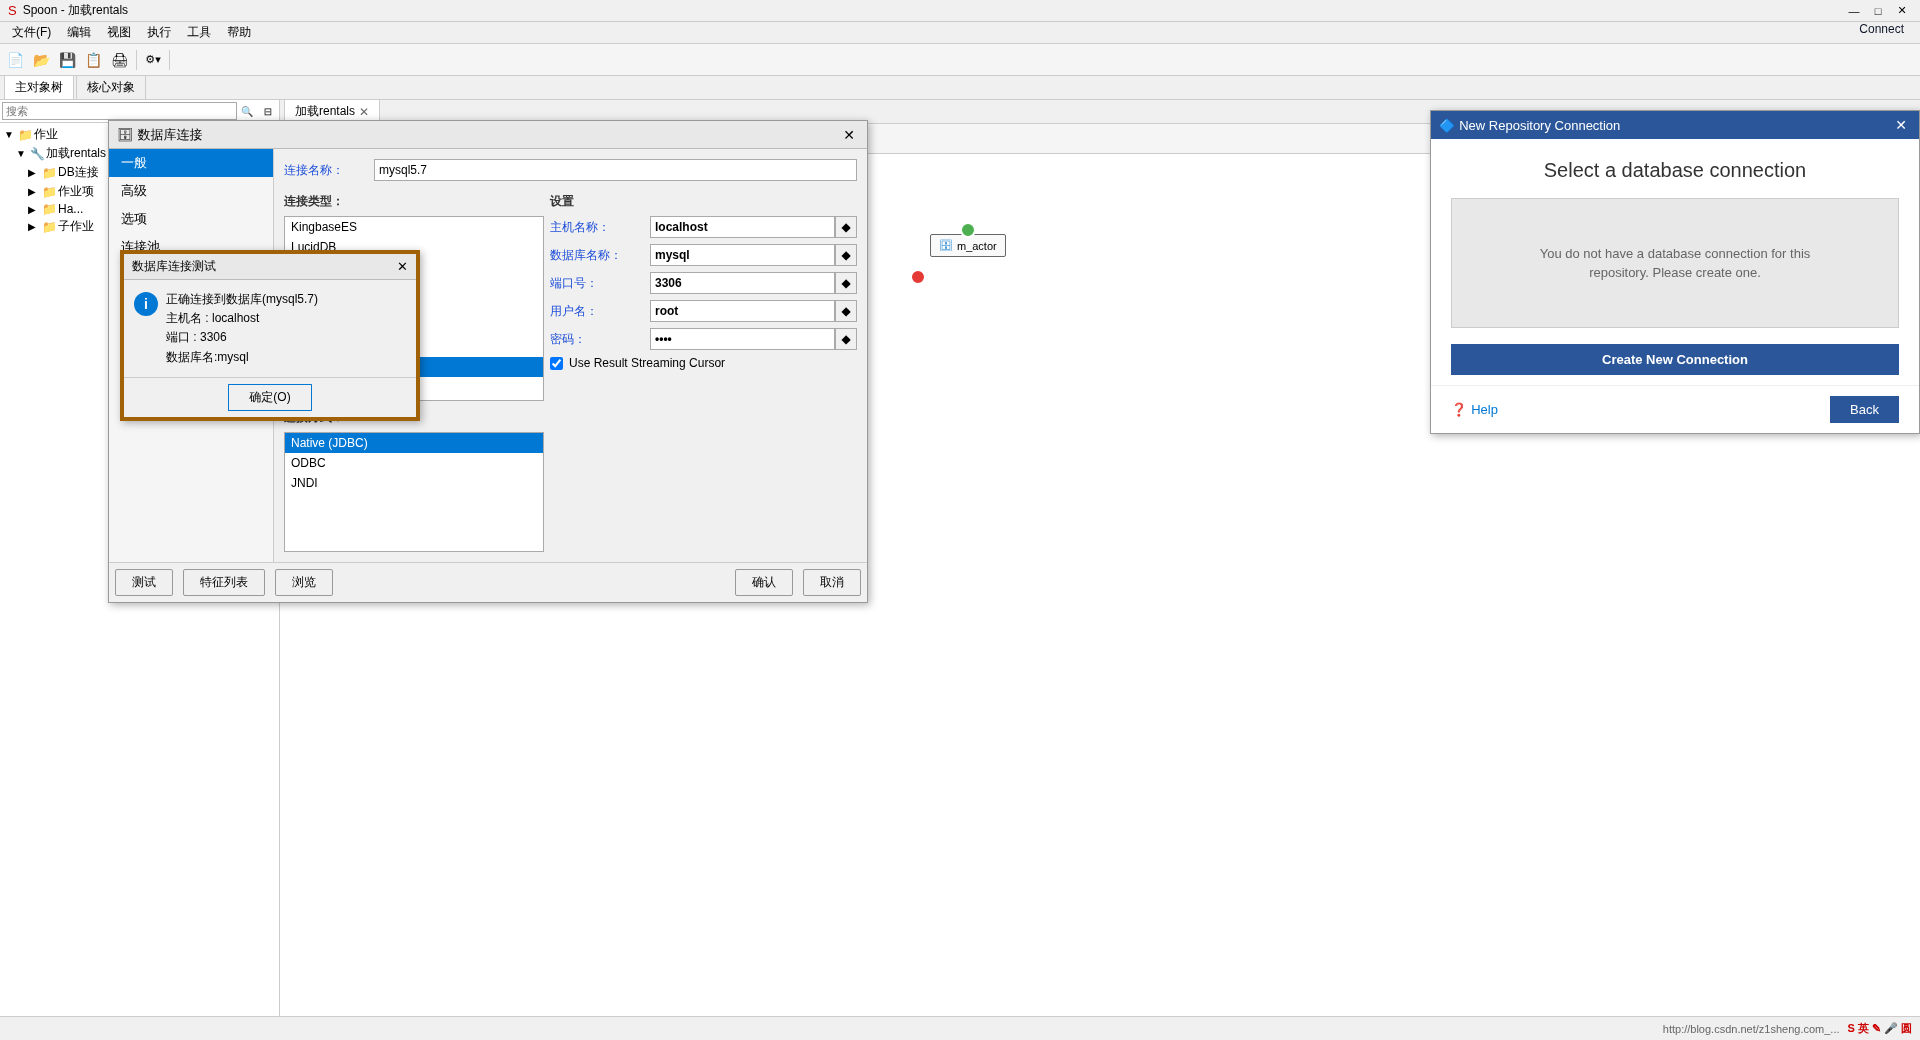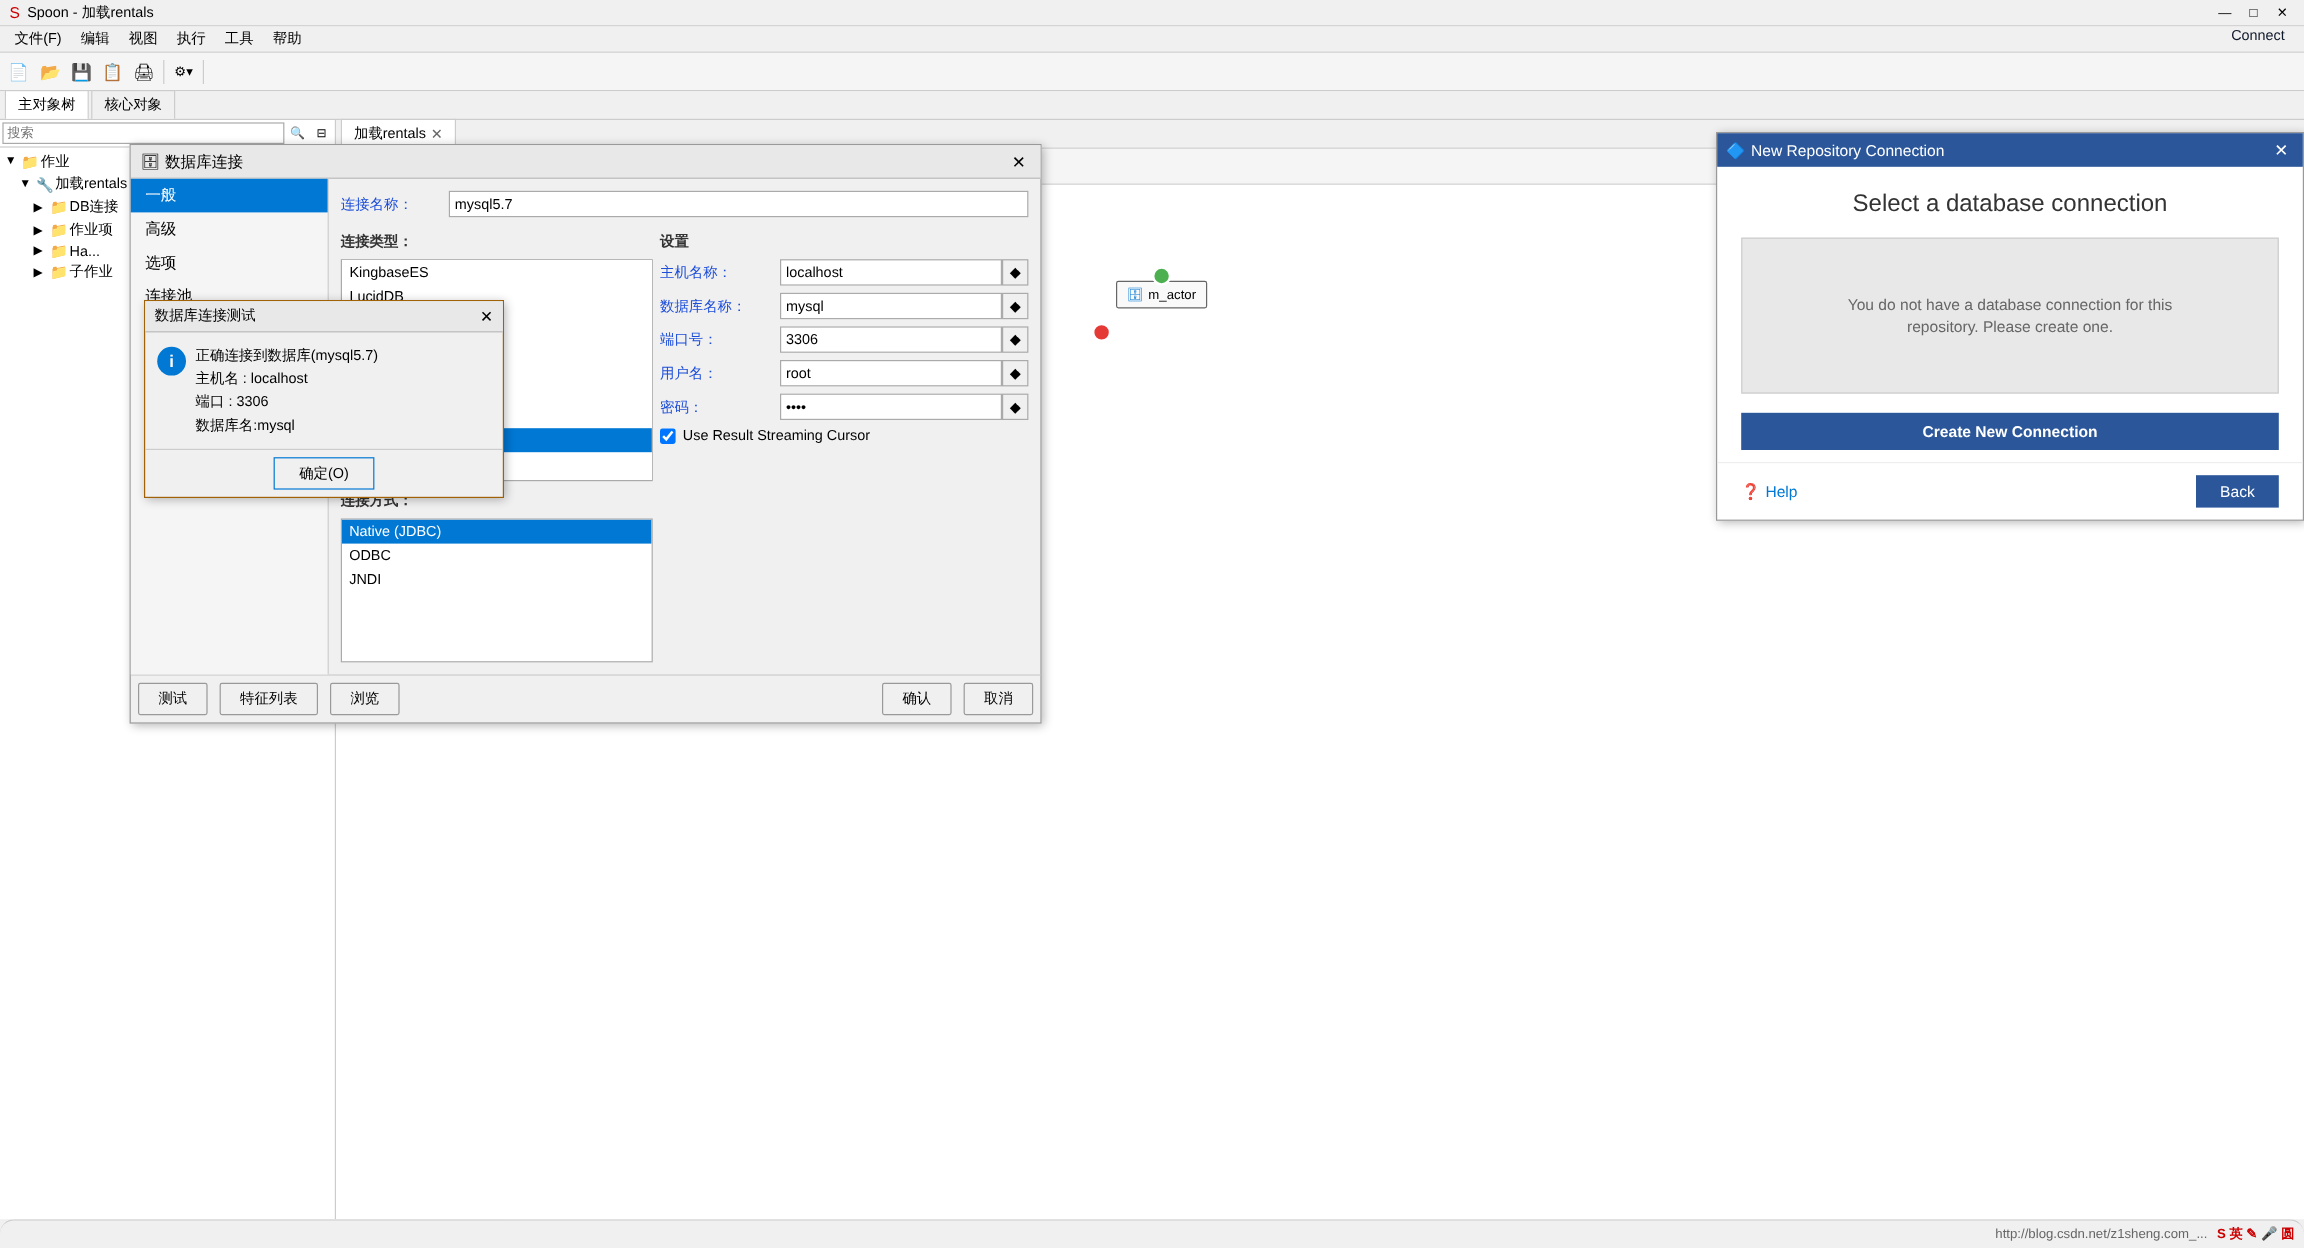--- a/index.html
+++ b/index.html
@@ -64,30 +64,30 @@
     .dialog-left-item.selected { background: #0078d4; color: white; }
     .dialog-right { flex: 1; padding: 10px; }
     .form-row { display: flex; align-items: center; margin-bottom: 8px; }
     .form-label { width: 90px; font-size: 12px; color: #1d4ed8; }
     .form-input { flex: 1; height: 22px; border: 1px solid #aaa; padding: 0 4px; font-size: 12px; }
     .form-section { font-size: 12px; font-weight: bold; margin-bottom: 6px; margin-top: 4px; color: #333; }
     .settings-row { display: flex; align-items: center; margin-bottom: 6px; }
     .settings-row label { width: 100px; font-size: 12px; }
     .settings-input { width: 200px; height: 22px; border: 1px solid #aaa; padding: 0 4px; font-size: 12px; }
     .settings-input-with-btn { display: flex; align-items: center; }
-    .settings-input-with-btn input { width: 180px; height: 22px; border: 1px solid #aaa; padding: 0 4px; font-size: 12px; }
+    .settings-input-with-btn input { width: 180px; height: 22px; border: 1px solid #aaa; padding: 0 4px; font-size: 12px; font-weight: bold; }
     .input-end-btn { width: 22px; height: 22px; border: 1px solid #aaa; background: #f0f0f0; cursor: pointer; display: flex; align-items: center; justify-content: center; font-size: 12px; }
     .list-item { padding: 3px 6px; cursor: pointer; font-size: 12px; }
     .list-item.selected { background: #0078d4; color: white; }
     .checkbox-row { display: flex; align-items: center; gap: 6px; font-size: 12px; margin-top: 6px; }
     .dialog-footer { border-top: 1px solid #ccc; padding: 6px; display: flex; justify-content: center; gap: 10px; }
     .footer-btn { padding: 4px 16px; border: 1px solid #999; background: #f0f0f0; cursor: pointer; font-size: 12px; border-radius: 2px; }
     
     
-    .test-dialog { position: absolute; top: 250px; left: 120px; width: 300px; background: #f0f0f0; border: 1px solid #a16207; box-shadow: 2px 2px 8px rgba(0,0,0,0.3); z-index: 300; }
+    .test-dialog { position: absolute; top: 250px; left: 120px; width: 300px; background: #f0f0f0; border: 4px solid #a16207; box-shadow: 2px 2px 8px rgba(0,0,0,0.3); z-index: 300; }
     .test-dialog-title { height: 26px; background: #e8e8e8; border-bottom: 1px solid #bbb; display: flex; align-items: center; justify-content: space-between; padding: 0 8px; font-size: 12px; }
     .test-dialog-body { padding: 10px; display: flex; gap: 8px; align-items: flex-start; }
     .info-icon { width: 24px; height: 24px; background: #0078d4; border-radius: 50%; display: flex; align-items: center; justify-content: center; color: white; font-size: 14px; font-weight: bold; flex-shrink: 0; margin-top: 2px; }
     .test-info { font-size: 12px; line-height: 1.6; }
     .test-footer { padding: 6px; display: flex; justify-content: center; border-top: 1px solid #ccc; }
     .ok-btn { padding: 4px 20px; border: 1px solid #0078d4; background: #f0f0f0; cursor: pointer; font-size: 12px; }
     
     
     .repo-dialog { position: absolute; top: 110px; right: 0; width: 490px; background: white; border: 1px solid #999; box-shadow: 2px 2px 8px rgba(0,0,0,0.3); z-index: 200; }
     .repo-titlebar { height: 28px; background: #2b579a; display: flex; align-items: center; justify-content: space-between; padding: 0 8px; color: white; }
@@ -101,21 +101,21 @@
     .help-link { color: #0078d4; cursor: pointer; font-size: 13px; display: flex; align-items: center; gap: 4px; }
     .back-btn { padding: 6px 20px; background: #2b579a; color: white; border: none; cursor: pointer; font-size: 13px; }
     
     
     .scrollable { overflow-y: auto; overflow-x: hidden; }
     .scrollable::-webkit-scrollbar { width: 8px; }
     .scrollable::-webkit-scrollbar-track { background: #f0f0f0; }
     .scrollable::-webkit-scrollbar-thumb { background: #bbb; }
 
     
-    .bottom-row { height: 24px; background: #f0f0f0; border-top: 1px solid #ccc; display: flex; align-items: center; justify-content: flex-end; padding: 0 8px; border-radius: 12px; }
+    .bottom-row { height: 24px; background: #f0f0f0; border-top: 1px solid #ccc; display: flex; align-items: center; justify-content: flex-end; padding: 0 8px; }
     
     
     .canvas-wrapper { flex: 1; display: flex; flex-direction: column; }
     
     .conn-list-scroll { height: 185px; overflow-y: scroll; border: 1px solid #aaa; background: white; }
     .conn-method-scroll { height: 120px; overflow-y: auto; border: 1px solid #aaa; background: white; }
   </style>
 </head>
 <body>
 

